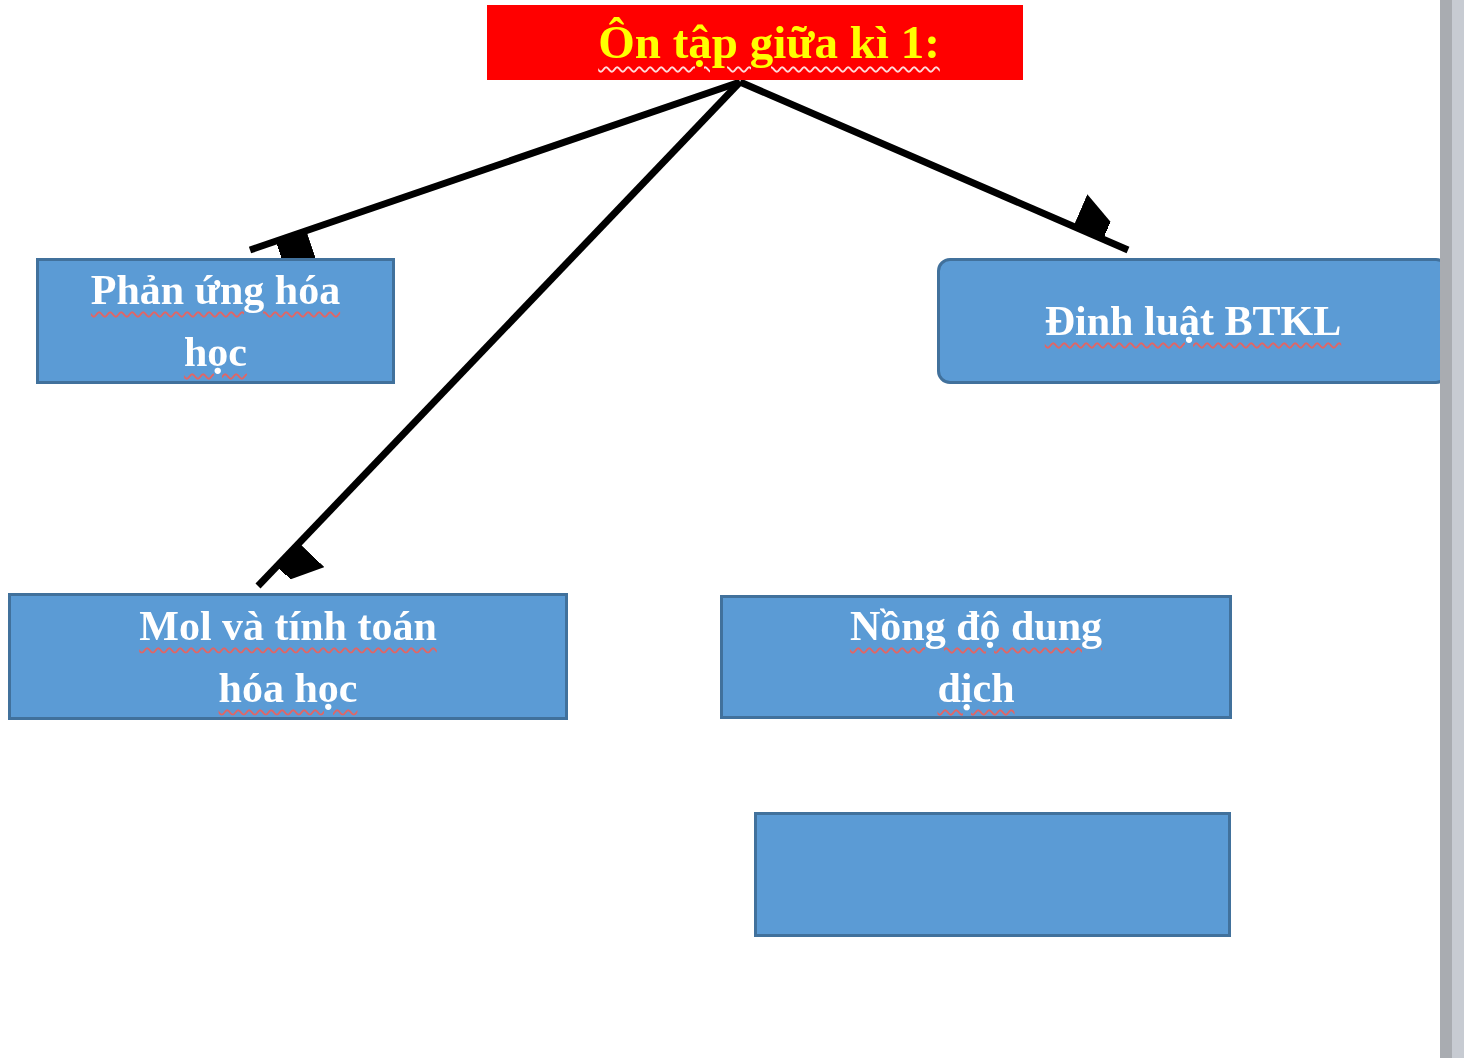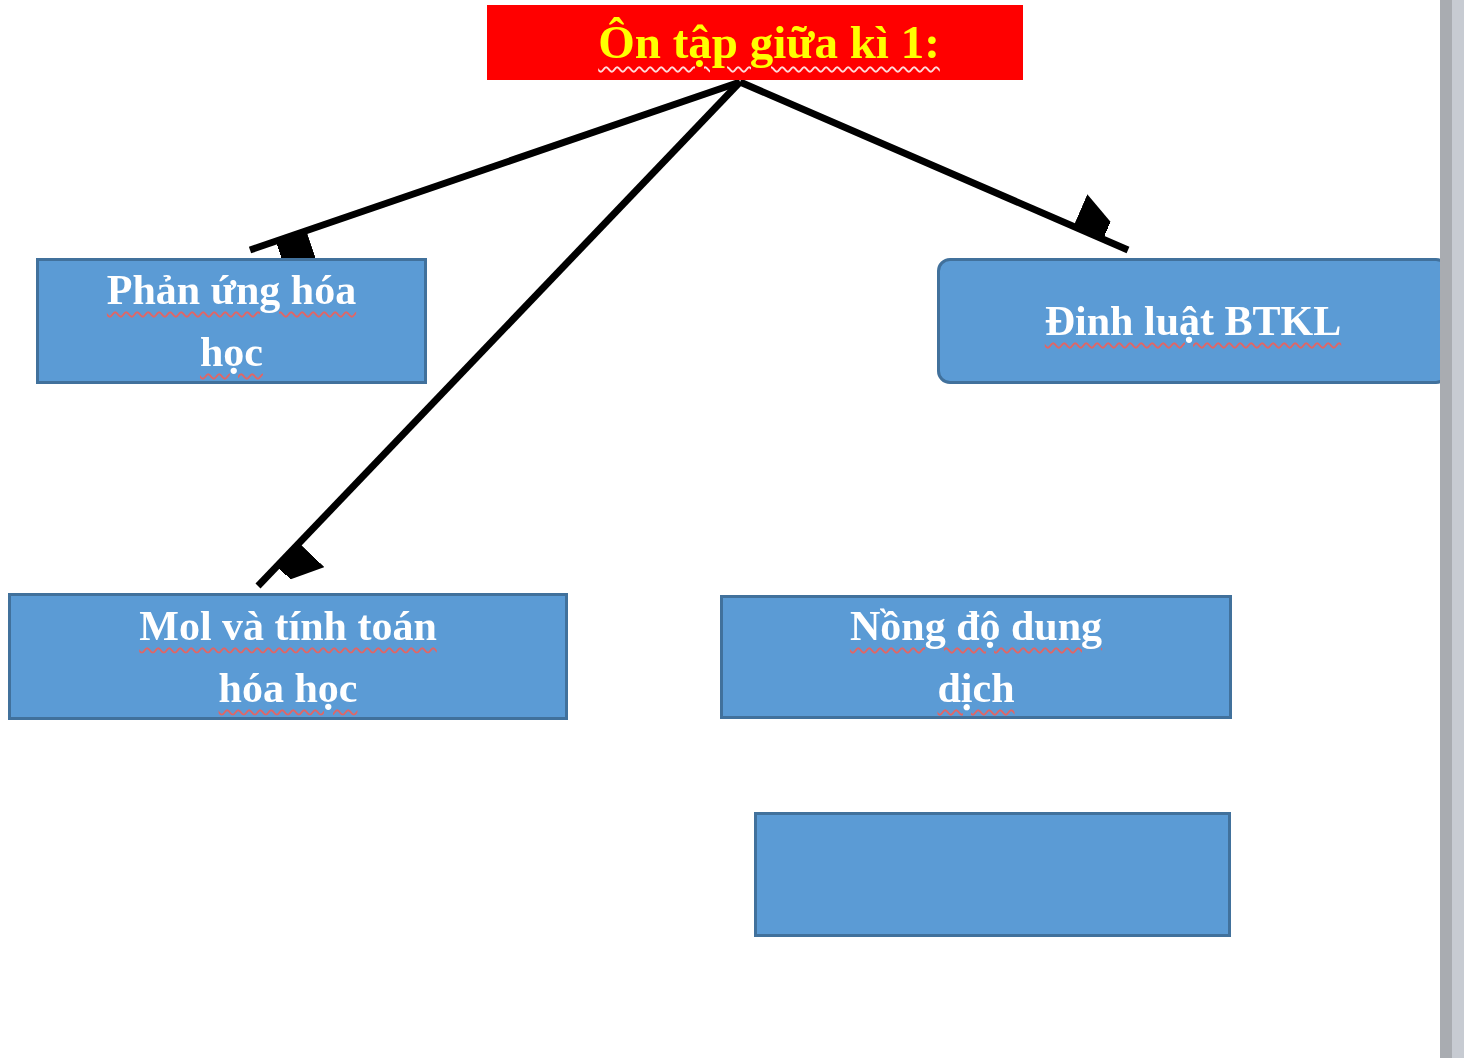--- a/index.html
+++ b/index.html
@@ -61,21 +61,21 @@
     font-weight: bold;
     line-height: 62px;
     white-space: pre-line;
     text-align: center;
     text-decoration: underline;
     text-decoration-style: wavy;
     text-decoration-color: #e06666;
     text-decoration-thickness: 2px;
     text-underline-offset: 7px;
   }
-  .box-phan-ung   { left: 36px;  top: 258px; width: 391px; height: 126px; }
+  .box-phan-ung   { left: 36px;  top: 258px; width: 359px; height: 126px; }
   .box-dinh-luat  { left: 937px; top: 258px; width: 512px; height: 126px; border-radius: 13px; }
   .box-mol        { left: 8px;   top: 593px; width: 560px; height: 127px; }
   .box-nong-do    { left: 720px; top: 595px; width: 512px; height: 124px; }
   .box-bai-toan   { left: 10px;  top: 851px; width: 510px; height: 124px; }
   .box-empty      { left: 754px; top: 812px; width: 477px; height: 125px; }
   .scroll-track {
     position: absolute;
     top: 0;
     right: 0;
     width: 24px;

